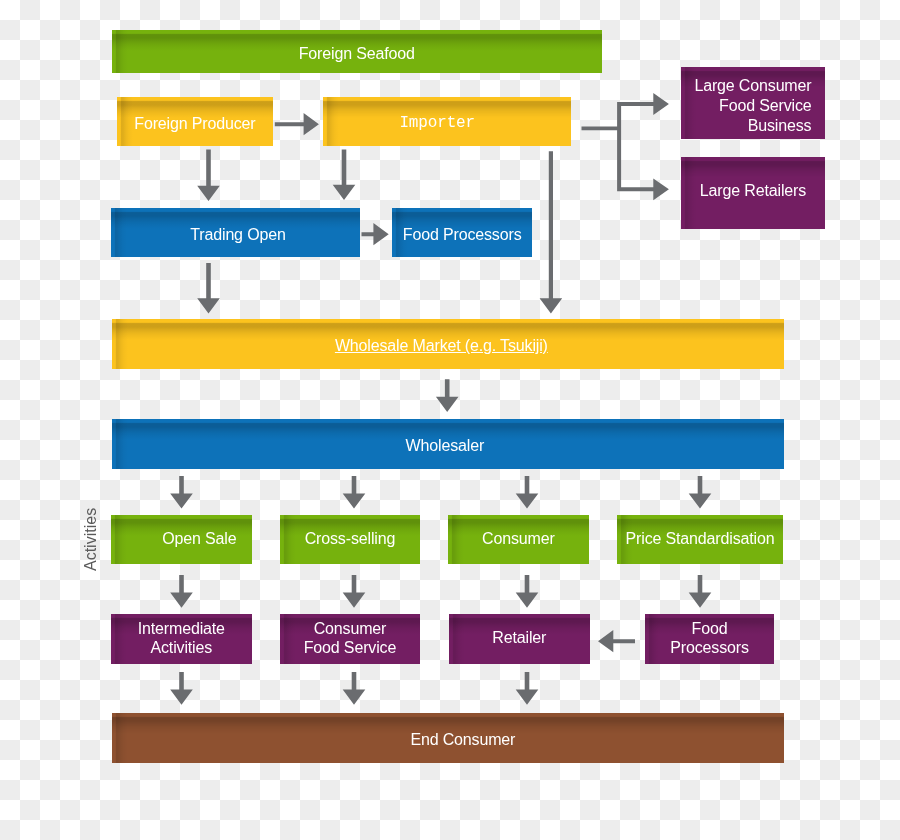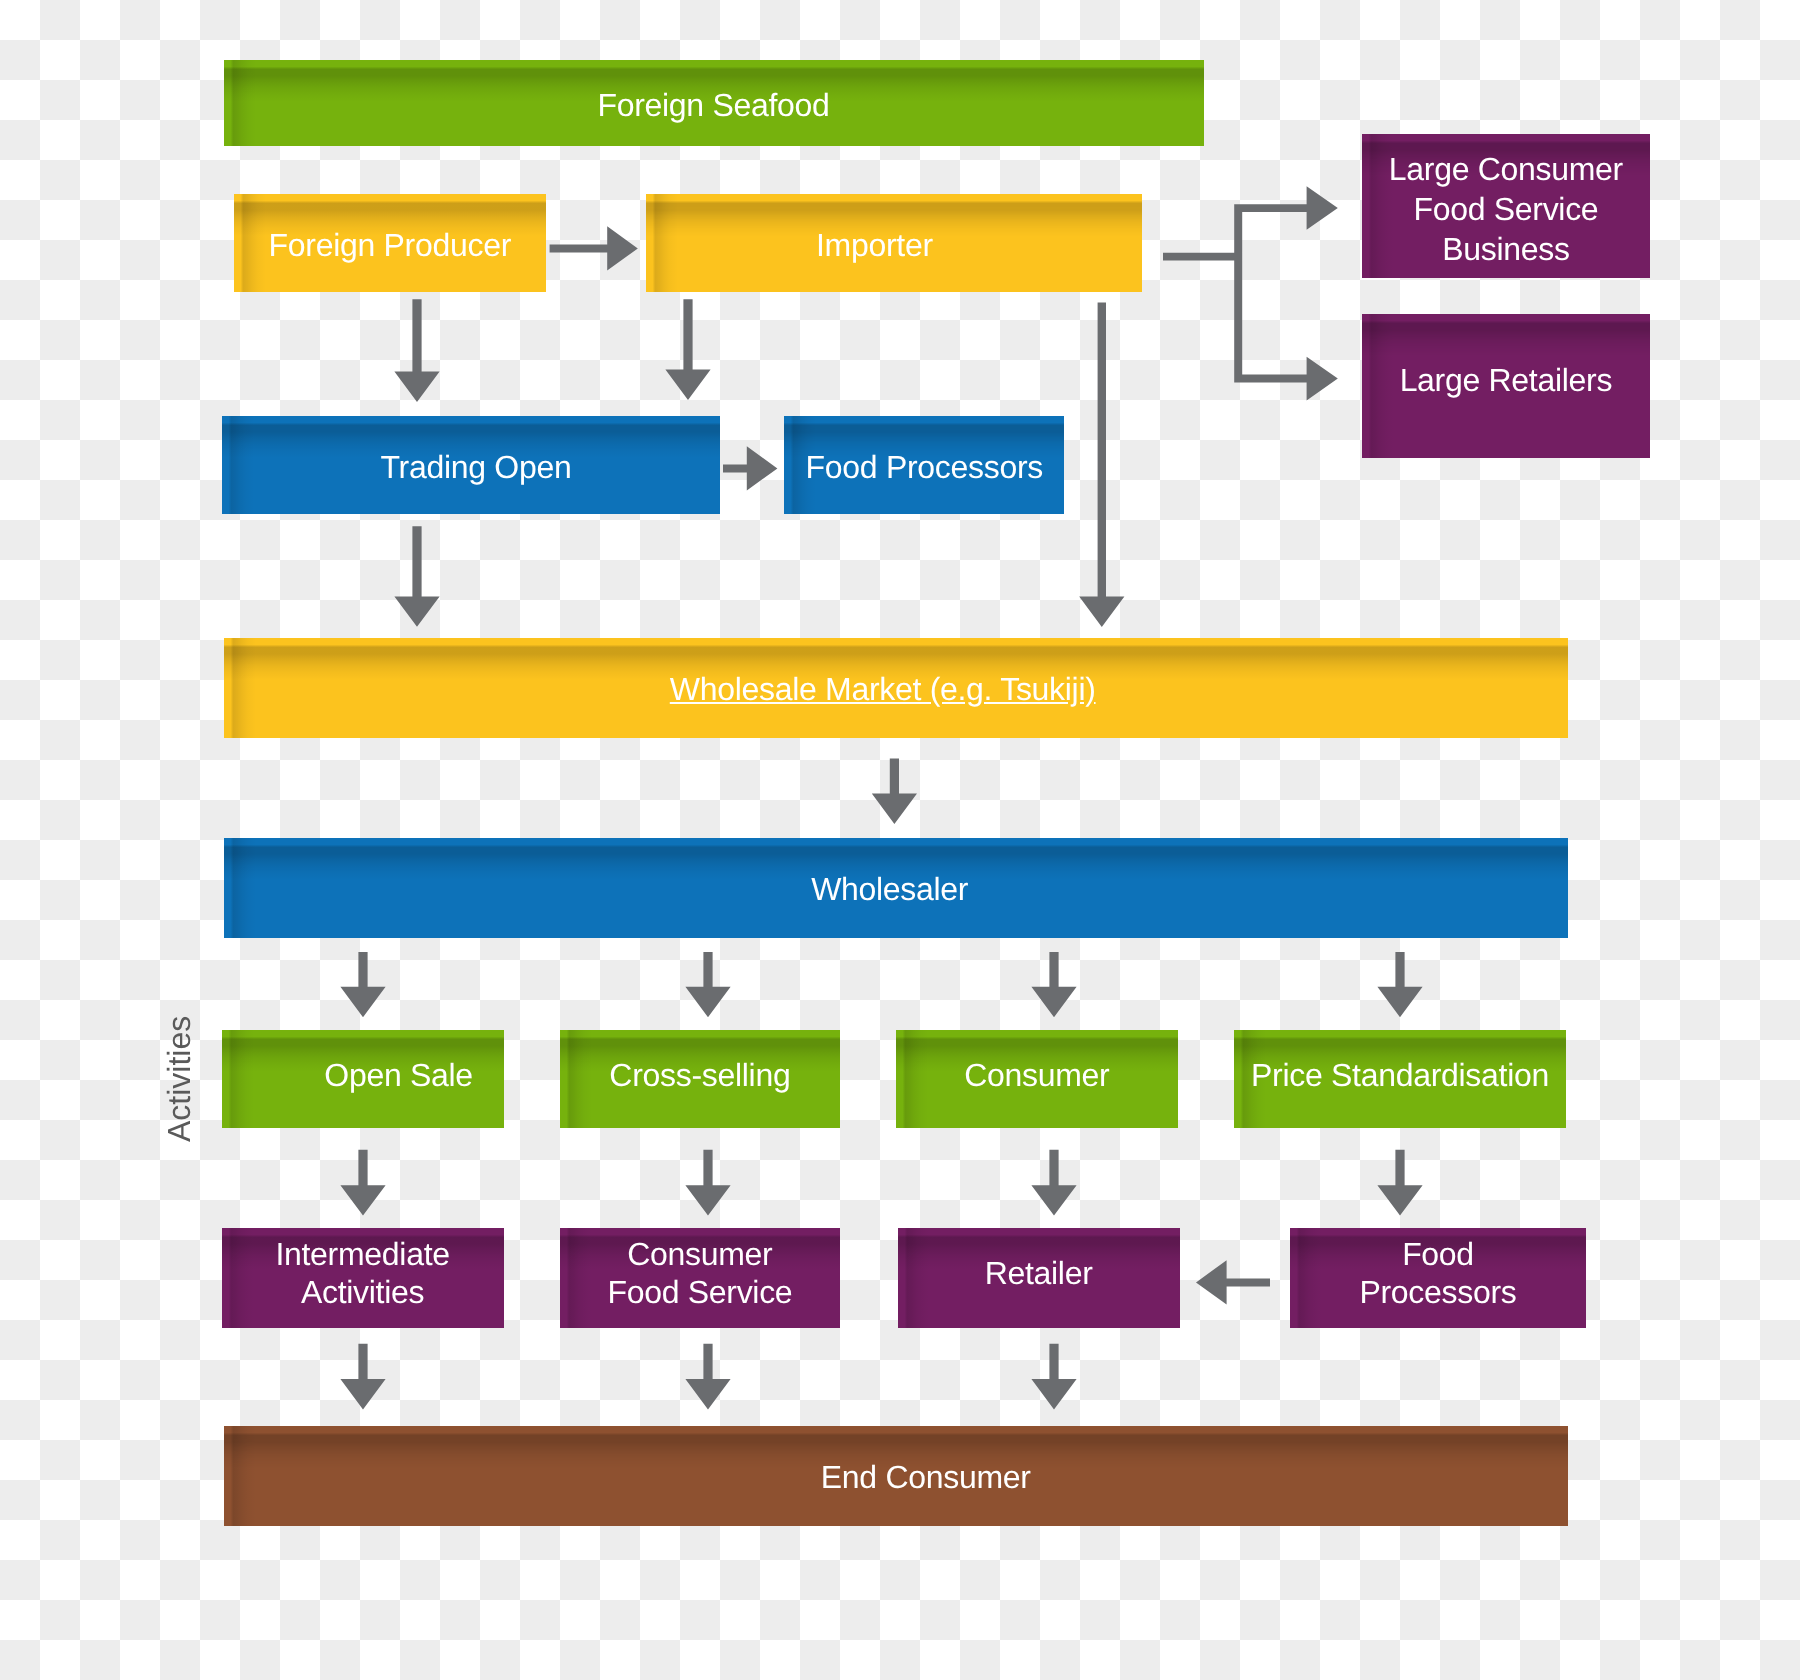--- a/index.html
+++ b/index.html
@@ -54,23 +54,23 @@
       <path d="M635 639.2 H613.3 V630.1 L598.0 641.2 L613.3 652.3 V643.2 H635 Z"></path>
       <path d="M179.2 671.9 H183.8 V689.5 H192.8 L181.5 704.7 L170.2 689.5 H179.2 Z"></path>
       <path d="M351.7 671.9 H356.3 V689.5 H365.3 L354.0 704.7 L342.7 689.5 H351.7 Z"></path>
       <path d="M524.7 671.9 H529.3 V689.5 H538.3 L527.0 704.7 L515.7 689.5 H524.7 Z"></path>
     </g>
   </svg>
 
   <div class="box" style="left: 111.5px; top: 30.2px; width: 489.5px; height: 42.9px; background: rgb(118, 178, 13);"><span>Foreign Seafood</span></div>
 
   <div class="box" style="left: 117px; top: 97px; width: 155.8px; height: 49px; background: rgb(252, 195, 30);"><span>Foreign Producer</span></div>
-  <div class="box" style="left: 323.4px; top: 97px; width: 248.4px; height: 49px; background: rgb(252, 195, 30);"><span style="margin-right:20px;">Importer</span></div>
+  <div class="box" style="left: 323.4px; top: 97px; width: 248.4px; height: 49px; background: rgb(252, 195, 30); font-family: Liberation Mono, monospace;"><span style="margin-right:20px;">Importer</span></div>
 
-  <div class="box multiline3" style="left: 680.8px; top: 67.4px; width: 143.9px; height: 72.4px; background: rgb(115, 30, 98);"><span>Large Consumer
+  <div class="box multiline3" style="left: 680.8px; top: 67.4px; width: 143.9px; height: 72.4px; background: rgb(115, 30, 98); text-align: right;"><span>Large Consumer
 Food Service
 Business</span></div>
   <div class="box" style="left: 680.8px; top: 156.8px; width: 143.9px; height: 72.4px; background: rgb(115, 30, 98);"><span style="transform:translateY(-3.6px);text-align:center;">Large Retailers</span></div>
 
   <div class="box" style="left: 111.4px; top: 207.7px; width: 249px; height: 48.7px; background: rgb(13, 114, 185);"><span style="margin-left:5px;">Trading Open</span></div>
   <div class="box" style="left: 392.1px; top: 207.9px; width: 140.3px; height: 48.7px; background: rgb(13, 114, 185);"><span>Food Processors</span></div>
 
   <div class="box" style="left: 111.5px; top: 318.5px; width: 671.7px; height: 49.7px; background: rgb(252, 195, 30);"><span style="margin-right:13px;text-decoration:underline;">Wholesale Market (e.g. Tsukiji)</span></div>
 
   <div class="box" style="left: 111.5px; top: 419px; width: 671.7px; height: 49.7px; background: rgb(13, 114, 185);"><span style="margin-right:6px;">Wholesaler</span></div>
@@ -78,19 +78,19 @@
   <div class="box raise3" style="left: 111.3px; top: 514.8px; width: 140.6px; height: 49px; background: rgb(118, 178, 13); padding-left: 36px;"><span>Open Sale</span></div>
   <div class="box raise3" style="left: 280px; top: 514.7px; width: 139.9px; height: 49px; background: rgb(118, 178, 13);"><span>Cross-selling</span></div>
   <div class="box raise3" style="left: 448.2px; top: 514.8px; width: 140.8px; height: 49px; background: rgb(118, 178, 13);"><span>Consumer</span></div>
   <div class="box raise3" style="left: 617px; top: 514.8px; width: 166px; height: 49px; background: rgb(118, 178, 13);"><span>Price Standardisation</span></div>
 
   <div class="box multiline" style="left: 111.3px; top: 614px; width: 140.6px; height: 50px; background: rgb(115, 30, 98);"><span>Intermediate
 Activities</span></div>
   <div class="box multiline" style="left: 280px; top: 614px; width: 139.9px; height: 50px; background: rgb(115, 30, 98);"><span>Consumer
 Food Service</span></div>
   <div class="box raise3" style="left: 448.7px; top: 614px; width: 140.6px; height: 50px; background: rgb(115, 30, 98);"><span>Retailer</span></div>
-  <div class="box multiline" style="left: 645px; top: 614px; width: 148px; height: 50px; background: rgb(115, 30, 98);"><span>Food
+  <div class="box multiline" style="left: 645px; top: 614px; width: 129px; height: 50px; background: rgb(115, 30, 98);"><span>Food
 Processors</span></div>
 
   <div class="box" style="left: 111.5px; top: 713px; width: 671.7px; height: 50.2px; background: rgb(142, 81, 48);"><span style="margin-left:30px;">End Consumer</span></div>
 
   <div class="vlabel" style="left:82px;top:570.5px;">Activities</div>
 </div>
 
 </body></html>

